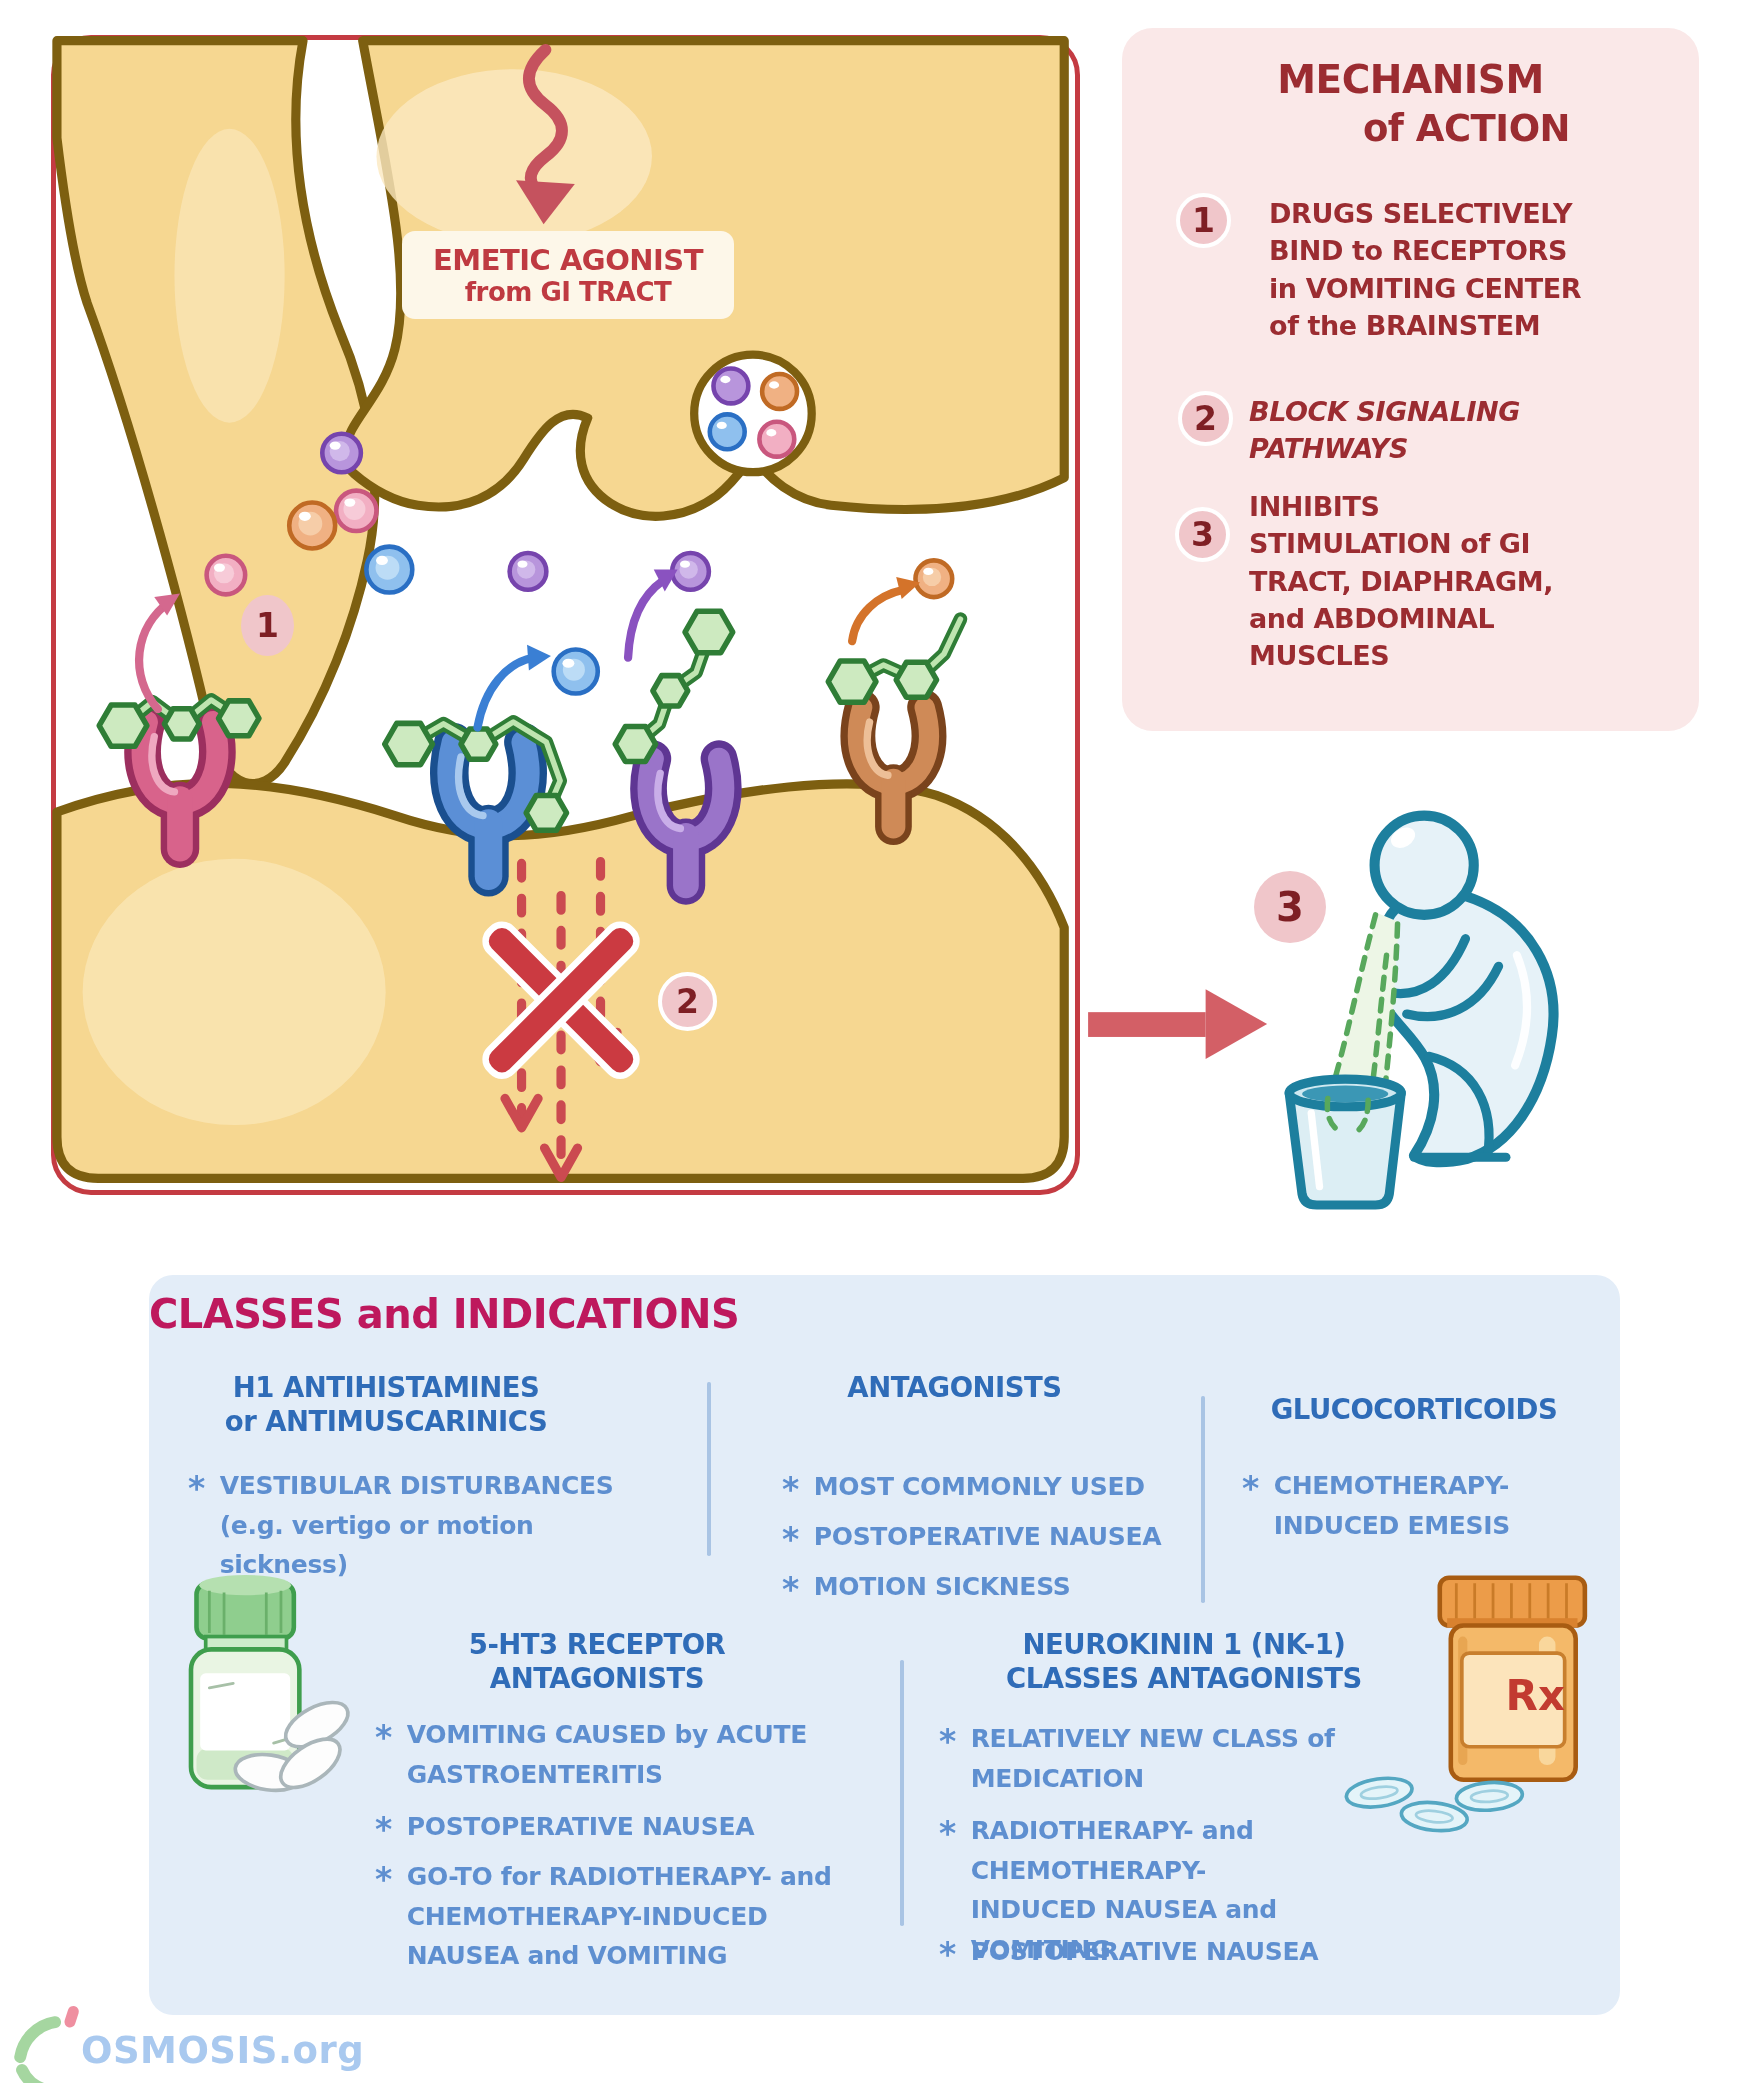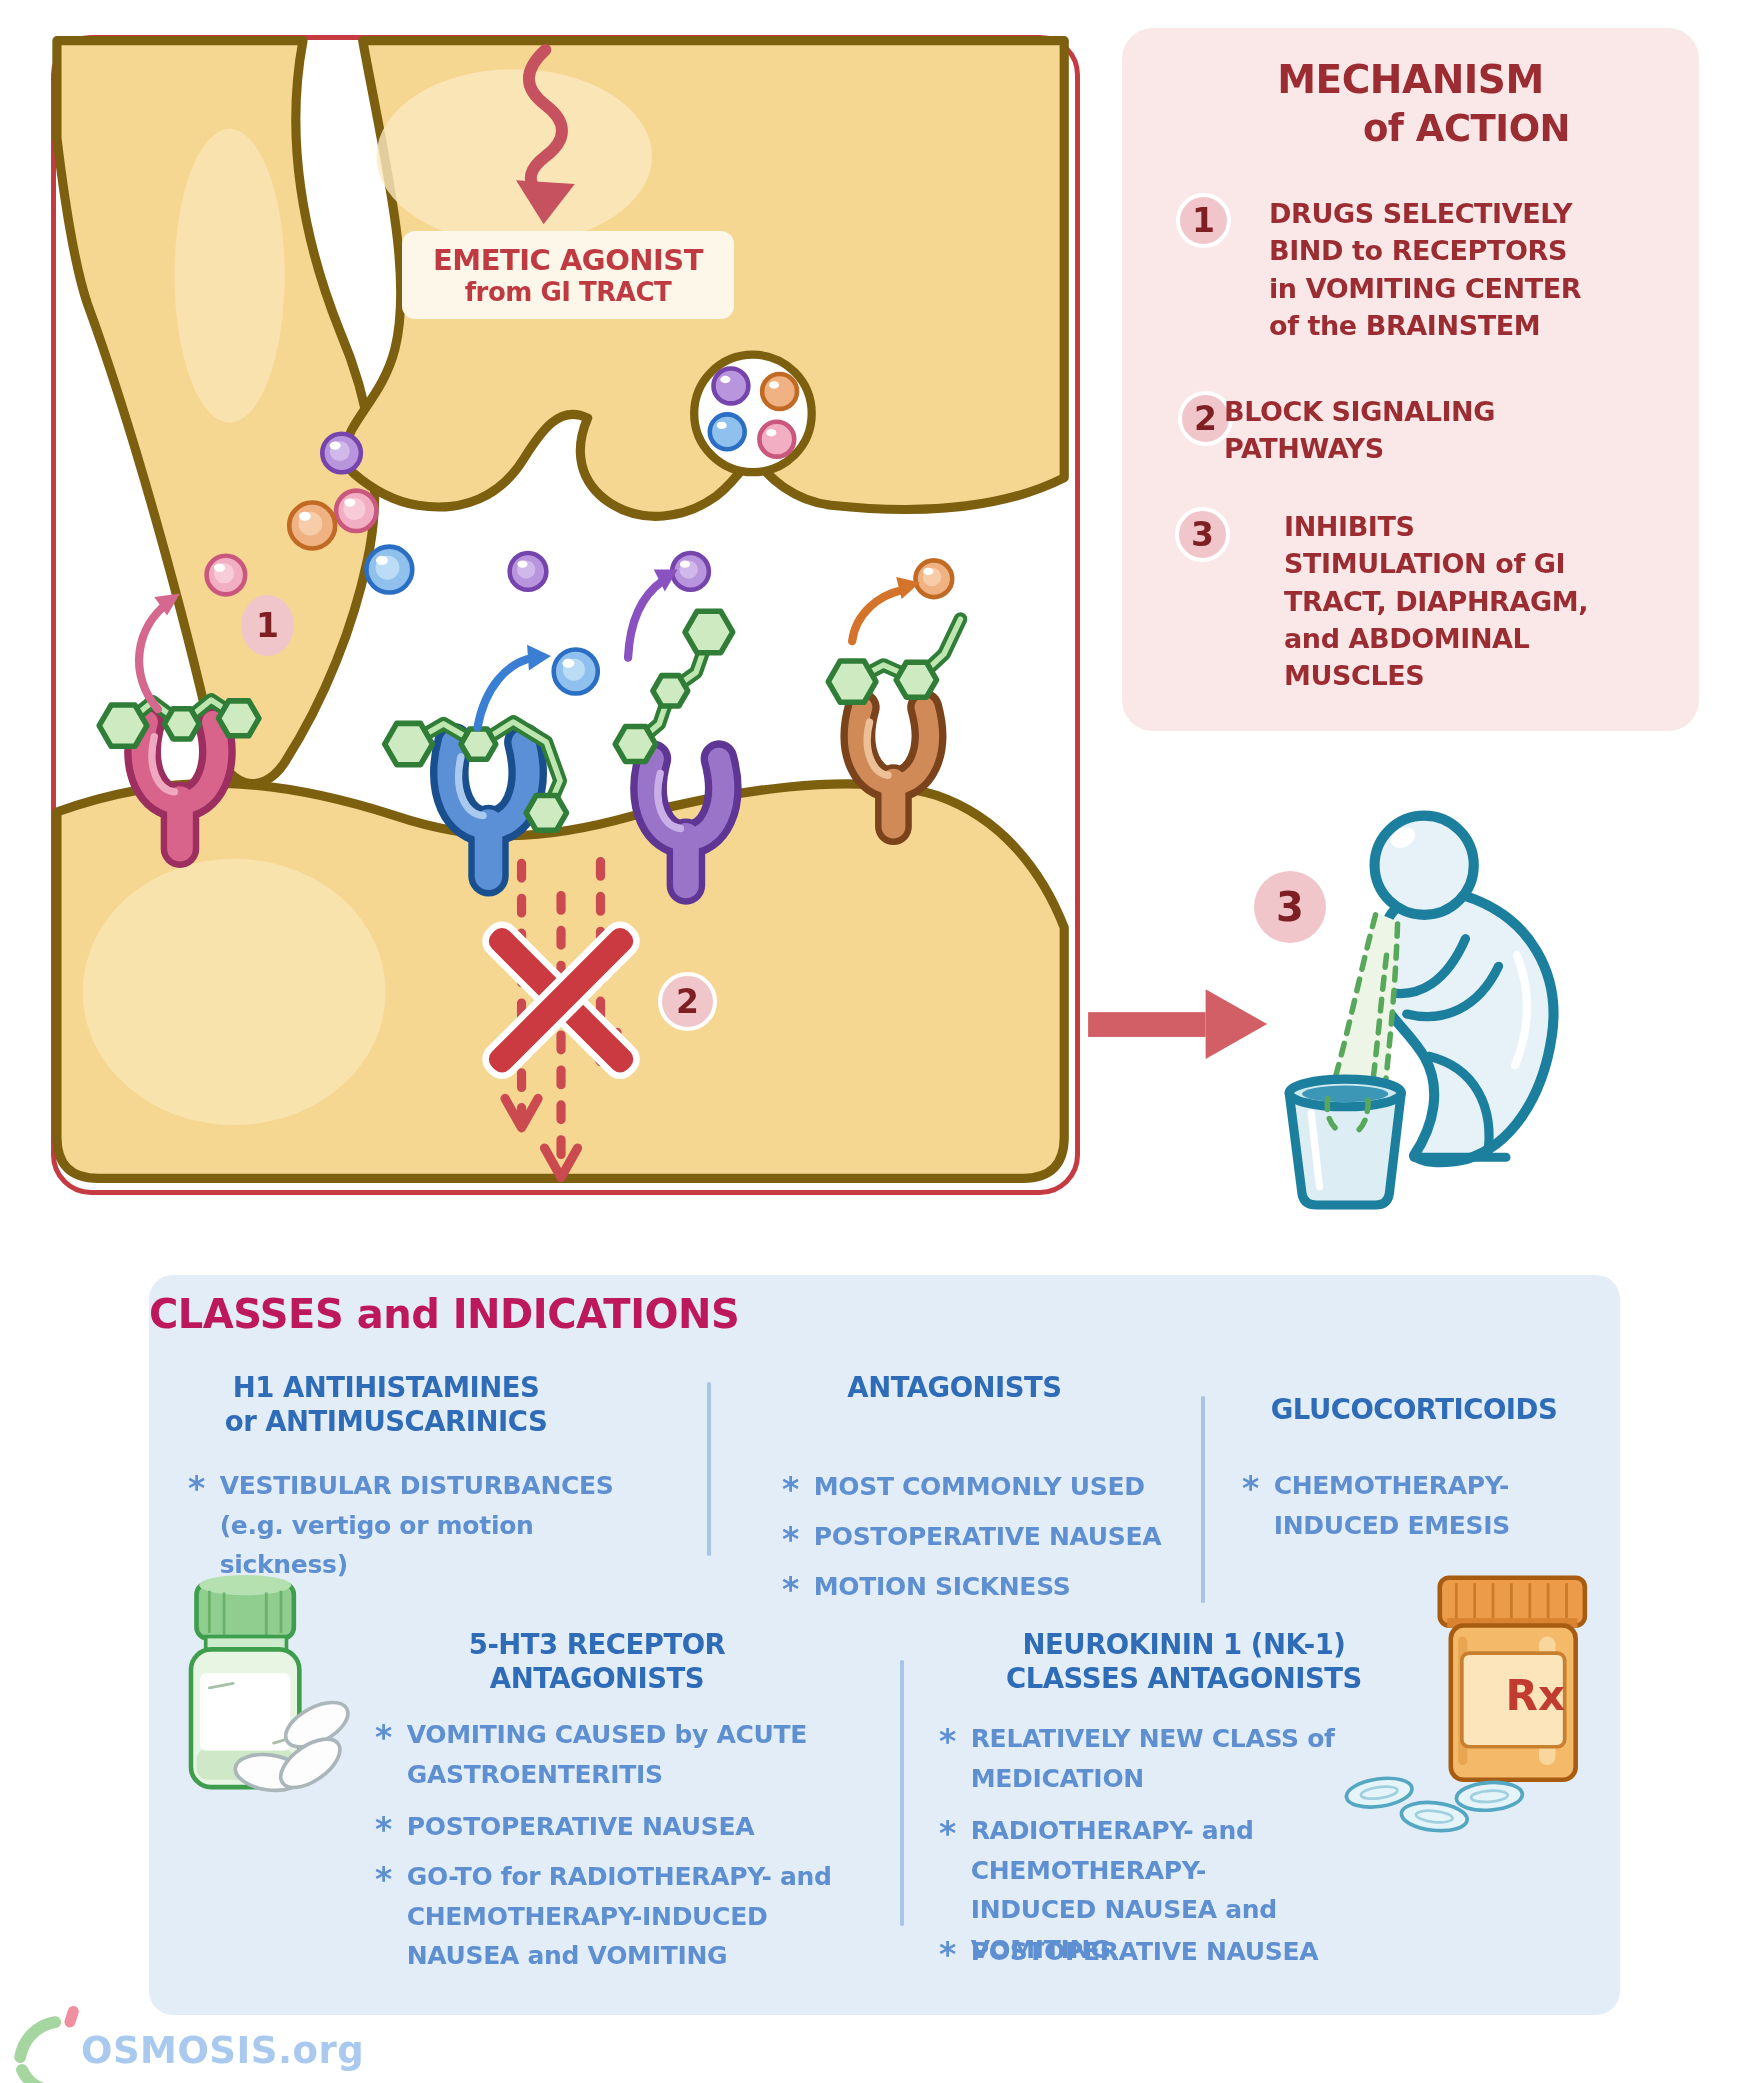--- a/index.html
+++ b/index.html
@@ -303,24 +303,24 @@
   <div class="abs badge ring" style="left:658px;top:972px;width:59px;height:59px;">2</div>
   <div class="abs badge" style="left:1254px;top:871px;width:72px;height:72px;font-size:40px;">3</div>
 
   <div class="abs mech-title" style="left:1122px;top:57px;font-size:39px;">MECHANISM</div>
   <div class="abs mech-title" style="left:1178px;top:107px;font-size:37px;">of ACTION</div>
 
   <div class="abs badge ring" style="left:1176px;top:193px;width:55px;height:55px;">1</div>
   <div class="abs mech-step" style="left:1249px;top:195px;width:327px;margin-left:20px;">DRUGS SELECTIVELY BIND to RECEPTORS in VOMITING CENTER of the BRAINSTEM</div>
 
   <div class="abs badge ring" style="left:1178px;top:391px;width:55px;height:55px;">2</div>
-  <div class="abs mech-step" style="left:1224px;top:393px;width:327px;">BLOCK SIGNALING PATHWAYS</div>
+  <div class="abs mech-step" style="left:1249px;top:393px;width:327px;font-style:italic;">BLOCK SIGNALING PATHWAYS</div>
 
   <div class="abs badge ring" style="left:1175px;top:507px;width:55px;height:55px;">3</div>
-  <div class="abs mech-step" style="left:1249px;top:508px;width:332px;margin-left:35px;">INHIBITS STIMULATION of GI TRACT, DIAPHRAGM, and ABDOMINAL MUSCLES</div>
+  <div class="abs mech-step" style="left:1249px;top:488px;width:332px;">INHIBITS STIMULATION of GI TRACT, DIAPHRAGM, and ABDOMINAL MUSCLES</div>
 
   <div class="abs cls-title">CLASSES and INDICATIONS</div>
 
   <div class="abs col-header" style="left:184px;top:1370px;width:404px;">
     <div>H1 ANTIHISTAMINES</div>
     <div>or ANTIMUSCARINICS</div>
   </div>
   <div class="abs bullet-row" style="left:188px;top:1466px;width:432px;">
     <span class="bullet-glyph">*</span>
     <span>VESTIBULAR DISTURBANCES (e.g. vertigo or motion sickness)</span>

